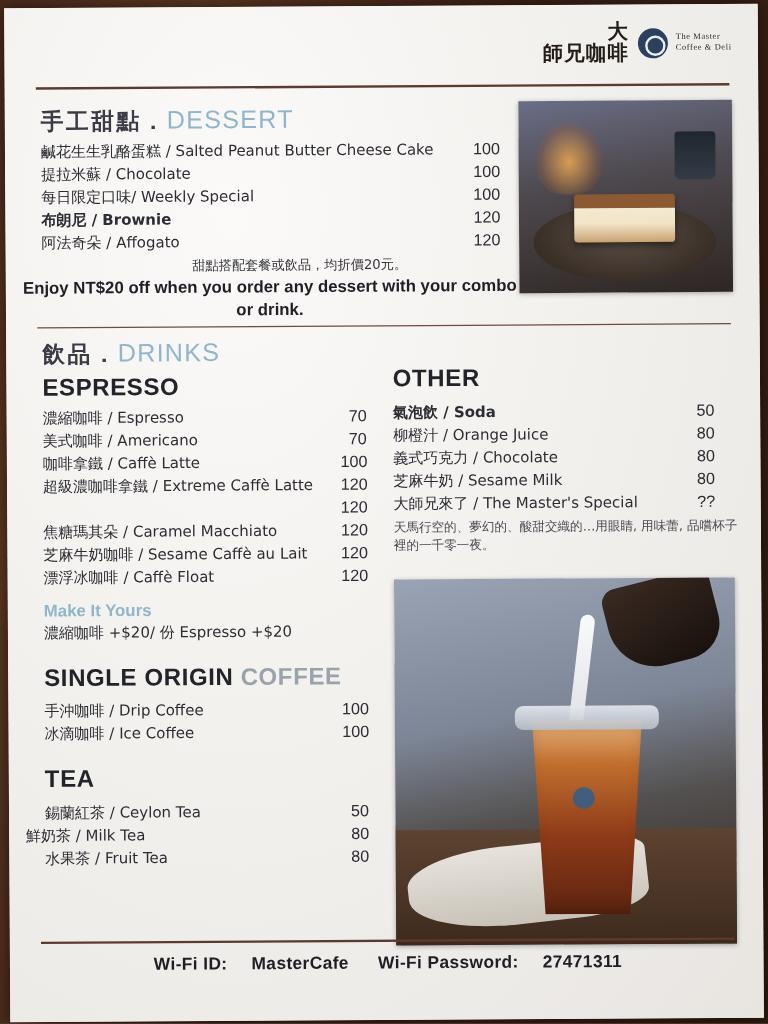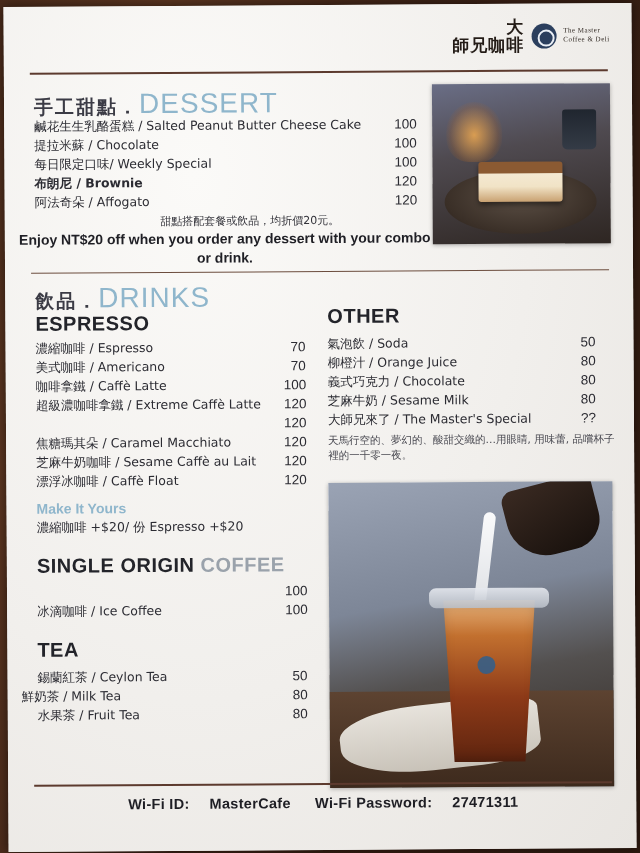--- a/index.html
+++ b/index.html
@@ -107,21 +107,21 @@
   }
   .sec-title .cn {
     font-family: "DejaVu Sans", sans-serif;
     font-size: 19px;
     color: #3b3b45;
     letter-spacing: 2px;
     font-weight: 600;
   }
   .sec-title .en {
     font-family: "Liberation Sans", sans-serif;
-    font-size: 28px;
+    font-size: 21px;
     color: #8fb6cc;
     letter-spacing: 1px;
     font-weight: 400;
   }
   .sub-title {
     position: absolute;
     font-family: "Liberation Sans", sans-serif;
     font-size: 20px;
     font-weight: 700;
     color: #23242a;
@@ -410,20 +410,23 @@
 
       <div class="sub-title-blue" style="left:30px; top:494px;">Make It Yours</div>
       <div class="item" style="left:30px; top:513px;">
         <span class="name">濃縮咖啡 +$20/ 份   Espresso +$20</span>
       </div>
 
       <div class="sub-title" style="left:30px; top:548px;">
         <span>SINGLE ORIGIN </span><span class="light">COFFEE</span>
       </div>
 
+      <div class="item" style="left:30px; top:578px;">
+        <span class="name">手沖咖啡 / Drip Coffee</span>
+      </div>
       <div class="price" style="left:278px; top:578px;">100</div>
 
       <div class="item" style="left:30px; top:597px;">
         <span class="name">冰滴咖啡 / Ice Coffee</span>
       </div>
       <div class="price" style="left:278px; top:597px;">100</div>
 
       <div class="sub-title" style="left:30px; top:632px;">TEA</div>
 
       <div class="item" style="left:30px; top:663px;">
@@ -436,21 +439,21 @@
       </div>
       <div class="price" style="left:285px; top:682px;">80</div>
 
       <div class="item" style="left:30px; top:701px;">
         <span class="name">水果茶 / Fruit Tea</span>
       </div>
       <div class="price" style="left:285px; top:701px;">80</div>
 
       <div class="sub-title" style="left:322px; top:300px;">OTHER</div>
 
-      <div class="item" style="left:322px; top:331px;">
+      <div class="item" style="left:322px; top:331px;font-weight:bold;">
         <span class="name">氣泡飲 / Soda</span>
       </div>
       <div class="price" style="left:575px; top:331px;">50</div>
 
       <div class="item" style="left:322px; top:350px;">
         <span class="name">柳橙汁 / Orange Juice</span>
       </div>
       <div class="price" style="left:575px; top:350px;">80</div>
 
       <div class="item" style="left:322px; top:369px;">

